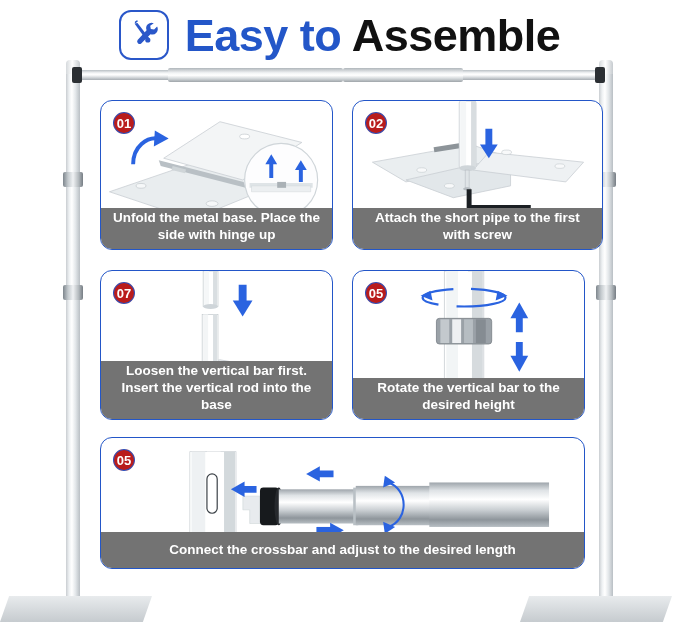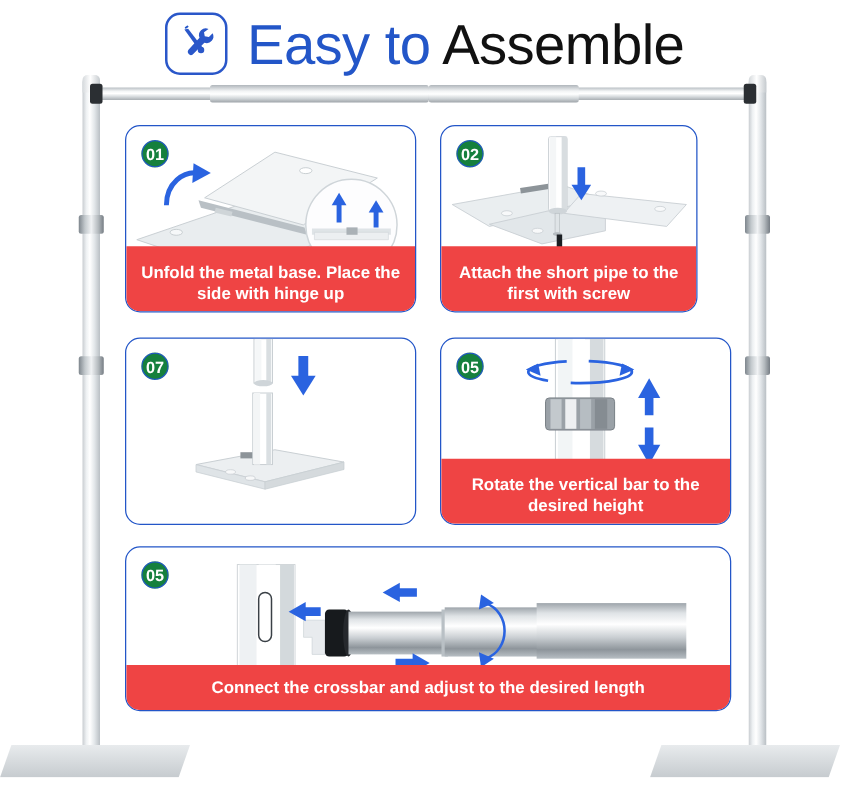--- a/index.html
+++ b/index.html
@@ -14,21 +14,21 @@
   
   .header {
     position: absolute; left: 0; top: 0; width: 679px; height: 70px;
     display: flex; align-items: center; justify-content: center; gap: 16px;
   }
   .tool-icon-box {
     width: 50px; height: 50px; border: 2px solid #2a57c9; border-radius: 12px;
     display:flex; align-items:center; justify-content:center; flex: 0 0 auto;
   }
   .title-text {
-    font-size: 45px; font-weight: normal; letter-spacing: -0.5px; line-height: 1;
+    font-size: 45px; font-weight: bold; letter-spacing: -0.5px; line-height: 1;
     white-space: nowrap;
   }
   .title-blue { color: #2356c8; }
   .title-black { color: #111111; }
 
   
   .stand { position:absolute; left:0; top:0; width:679px; height:632px; }
 
   .pole {
     position: absolute; width: 14px;
@@ -79,37 +79,37 @@
 
   
   .card {
     position: absolute;
     background: #ffffff;
     border: 1.6px solid #2356c8;
     border-radius: 12px;
     overflow: hidden;
   }
   .card-01 { left: 100px; top: 100px; width: 233px; height: 150px; }
-  .card-02 { left: 352px; top: 100px; width: 206px; height: 150px; }
+  .card-02 { left: 352px; top: 100px; width: 251px; height: 150px; }
   .card-03 { left: 100px; top: 270px; width: 233px; height: 150px; }
   .card-04 { left: 352px; top: 270px; width: 233px; height: 150px; }
   .card-05 { left: 100px; top: 437px; width: 485px; height: 132px; }
 
   .badge {
     position: absolute; left: 10px; top: 9px; width: 26px; height: 26px;
-    border-radius: 50%; background: #15803d; border: 2px solid #ffffff;
+    border-radius: 50%; background: #b91c1c; border: 2px solid #ffffff;
     box-shadow: 0 0 0 1px #2356c8 inset;
     color:#fff; font-size: 13px; font-weight: bold;
     display:flex; align-items:center; justify-content:center; z-index: 5;
   }
   .caption {
     position: absolute; left: 0; bottom: 0; width: 100%;
-    background: #ef4444; color: #ffffff;
+    background: #737373; color: #ffffff;
     font-size: 13.5px; font-weight: 600; line-height: 17px;
-    text-align: center; padding: 12px 8px 6px;
+    text-align: center; padding: 1px 8px 6px;
     border-radius: 0 0 10px 10px;
   }
   .caption-1line { padding-top: 9px; padding-bottom: 10px; text-align: center; }
   .art { position:absolute; left:0; top:0; width:100%; height:100%; }
 </style>
 </head>
 <body>
 
 <div id="stage">
 
@@ -231,20 +231,21 @@
       <rect x="113" y="44" width="4" height="58" fill="#dadfe2"></rect>
 
       <rect x="103" y="0" width="15" height="36" fill="#ffffff" stroke="#c8ced2" stroke-width="0.8"></rect>
       <rect x="104" y="0" width="5" height="36" fill="#f5f7f8"></rect>
       <rect x="113" y="0" width="4" height="36" fill="#d9dee1"></rect>
       <ellipse cx="110.5" cy="36" rx="7.5" ry="2.6" fill="#cfd5d9"></ellipse>
 
       <path d="M143 14 L143 32" stroke="#2a63e0" stroke-width="8"></path>
       <polygon points="133,30 153,30 143,46" fill="#2a63e0"></polygon>
     </svg>
+    <div class="caption">Loosen the vertical bar first. Insert the vertical rod into the base</div>
   </div>
 
   <div class="card card-04">
     <div class="badge">05</div>
     <svg class="art" viewBox="0 0 233 150">
 
       <rect x="92" y="0" width="40" height="118" fill="#ffffff" stroke="#c8ced2" stroke-width="0.8"></rect>
       <rect x="94" y="0" width="12" height="118" fill="#f2f5f6"></rect>
       <rect x="106" y="0" width="10" height="118" fill="#ffffff"></rect>
       <rect x="120" y="0" width="11" height="118" fill="#d6dbde"></rect>

